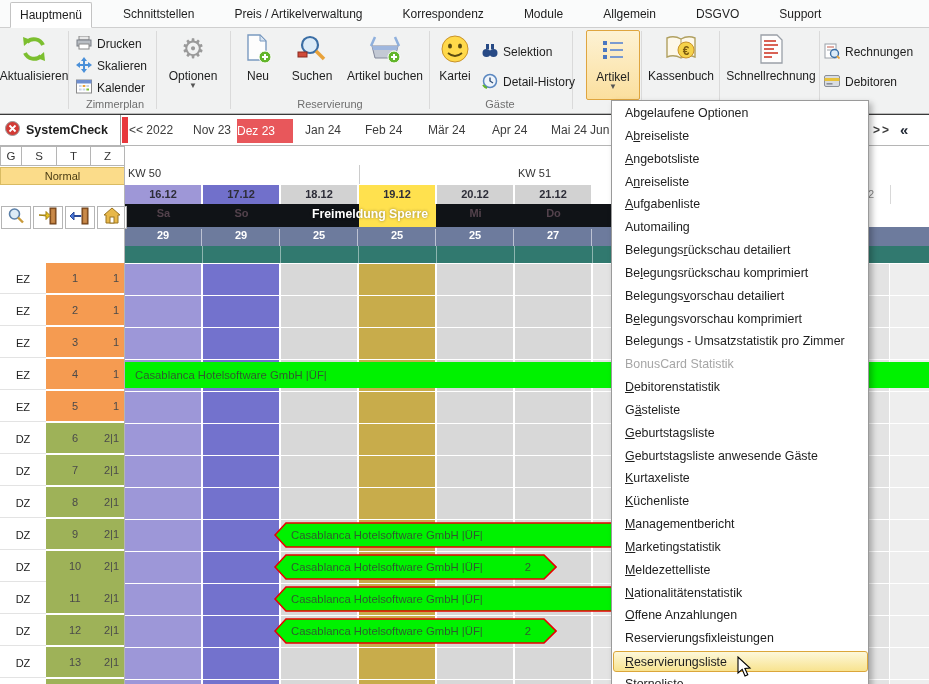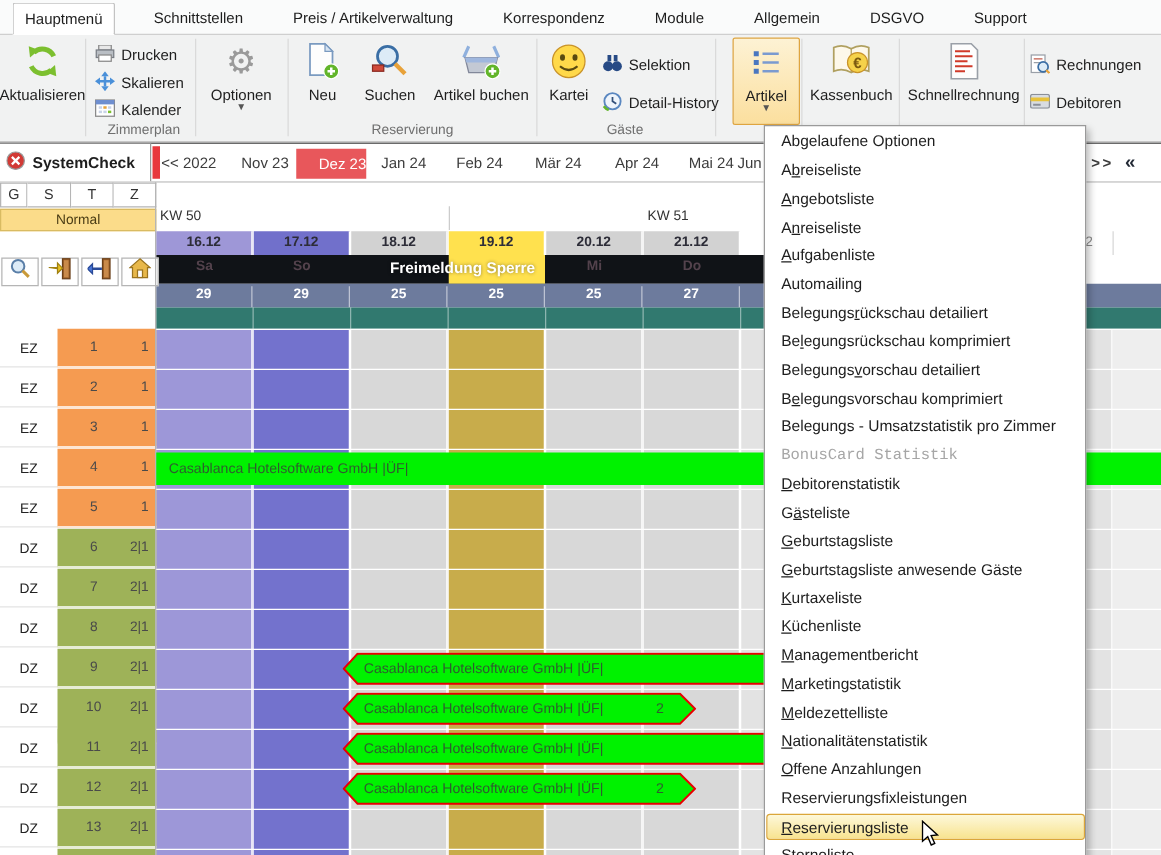--- a/index.html
+++ b/index.html
@@ -26,21 +26,21 @@
   #listen-btn{border:1px solid #dfa53f;border-radius:2px;
               background:linear-gradient(#fdf2d4,#fbdf9e);}
   
   #pathbar{position:absolute;left:0;top:113px;width:929px;height:32px;background:#fff;
            border-top:2px solid #3a3a3a;box-sizing:border-box;z-index:3;}
   #systab{position:absolute;left:0;top:0;width:121px;height:30px;background:#fff;
           border-right:1px solid #9a9a9a;display:flex;align-items:center;gap:6px;padding-left:5px;
           box-sizing:border-box;font-weight:bold;font-size:12.5px;}
   #redmark{position:absolute;left:122px;top:2px;width:6px;height:26px;background:#e8383d;}
   .monthtxt{position:absolute;top:0;height:30px;line-height:30px;font-size:12px;color:#3c3c3c;white-space:nowrap;}
-  .monthsel{background:#e8575b;color:#fff;text-align:right;}
+  .monthsel{background:#e8575b;color:#fff;text-align:left;}
   
   #gridwrap{position:absolute;left:0;top:145px;width:929px;height:539px;background:#fff;z-index:1;
             border-top:1px solid #b5b5b5;box-sizing:border-box;}
   .hl{position:absolute;left:125px;width:804px;height:1px;background:#fff;z-index:6;}
   .bar-label{position:absolute;font-size:11.3px;color:#2f5c2f;white-space:nowrap;z-index:3;}
   
   #menu{position:absolute;left:611px;top:100px;width:258px;height:600px;background:#fff;
         border:1px solid #9a9a9a;box-shadow:3px 3px 6px rgba(0,0,0,.28);z-index:50;box-sizing:border-box;}
   .mitem{position:absolute;left:2px;width:252px;font-size:12.4px;color:#1e1e1e;
          padding-left:11px;box-sizing:border-box;white-space:nowrap;overflow:hidden;}
@@ -466,21 +466,21 @@
       <div class="mitem" style="top: 24.84px; height: 21.34px; line-height: 21.34px;">A<u>b</u>reiseliste</div>
       <div class="mitem" style="top: 47.68px; height: 21.34px; line-height: 21.34px;"><u>A</u>ngebotsliste</div>
       <div class="mitem" style="top: 70.52px; height: 21.34px; line-height: 21.34px;">A<u>n</u>reiseliste</div>
       <div class="mitem" style="top: 93.36px; height: 21.34px; line-height: 21.34px;"><u>A</u>ufgabenliste</div>
       <div class="mitem" style="top: 116.2px; height: 21.34px; line-height: 21.34px;">Automailing</div>
       <div class="mitem" style="top: 139.04px; height: 21.34px; line-height: 21.34px;">Belegungs<u>r</u>ückschau detailiert</div>
       <div class="mitem" style="top: 161.88px; height: 21.34px; line-height: 21.34px;">Be<u>l</u>egungsrückschau komprimiert</div>
       <div class="mitem" style="top: 184.72px; height: 21.34px; line-height: 21.34px;">Belegungs<u>v</u>orschau detailiert</div>
       <div class="mitem" style="top: 207.56px; height: 21.34px; line-height: 21.34px;">B<u>e</u>legungsvorschau komprimiert</div>
       <div class="mitem" style="top: 230.4px; height: 21.34px; line-height: 21.34px;">Belegungs - Umsatzstatistik pro Zimmer</div>
-      <div class="mitem dis" style="top: 253.24px; height: 21.34px; line-height: 21.34px; font-family: Liberation Mono, monospace;">BonusCard Statistik</div>
+      <div class="mitem dis" style="top: 253.24px; height: 21.34px; line-height: 21.34px;">BonusCard Statistik</div>
       <div class="mitem" style="top: 276.08px; height: 21.34px; line-height: 21.34px;"><u>D</u>ebitorenstatistik</div>
       <div class="mitem" style="top: 298.92px; height: 21.34px; line-height: 21.34px;">G<u>ä</u>steliste</div>
       <div class="mitem" style="top: 321.76px; height: 21.34px; line-height: 21.34px;"><u>G</u>eburtstagsliste</div>
       <div class="mitem" style="top: 344.6px; height: 21.34px; line-height: 21.34px;"><u>G</u>eburtstagsliste anwesende Gäste</div>
       <div class="mitem" style="top: 367.44px; height: 21.34px; line-height: 21.34px;"><u>K</u>urtaxeliste</div>
       <div class="mitem" style="top: 413.12px; height: 21.34px; line-height: 21.34px;"><u>M</u>anagementbericht</div>
       <div class="mitem" style="top: 390.28px; height: 21.34px; line-height: 21.34px;"><u>K</u>üchenliste</div>
       <div class="mitem" style="top: 435.96px; height: 21.34px; line-height: 21.34px;"><u>M</u>arketingstatistik</div>
       <div class="mitem" style="top: 458.8px; height: 21.34px; line-height: 21.34px;"><u>M</u>eldezettelliste</div>
       <div class="mitem" style="top: 481.64px; height: 21.34px; line-height: 21.34px;"><u>N</u>ationalitätenstatistik</div>

